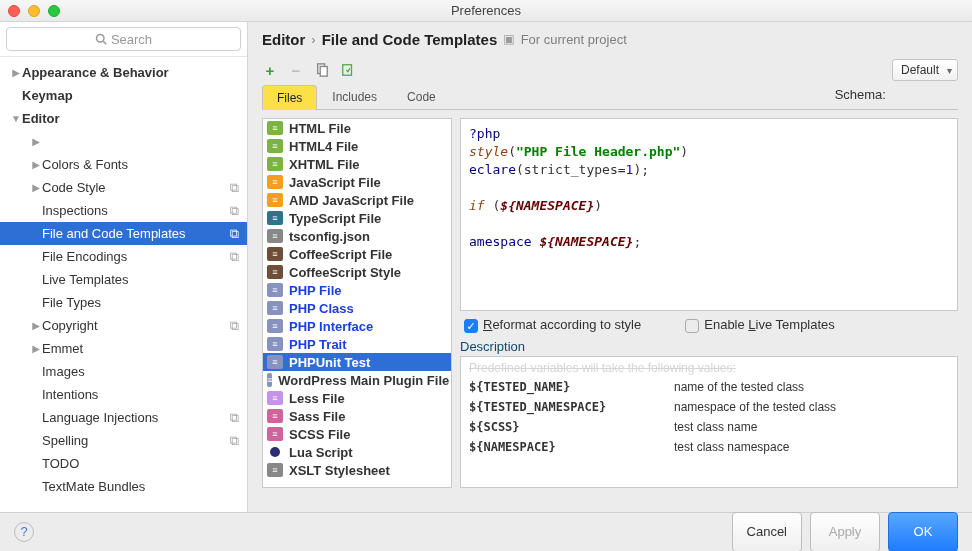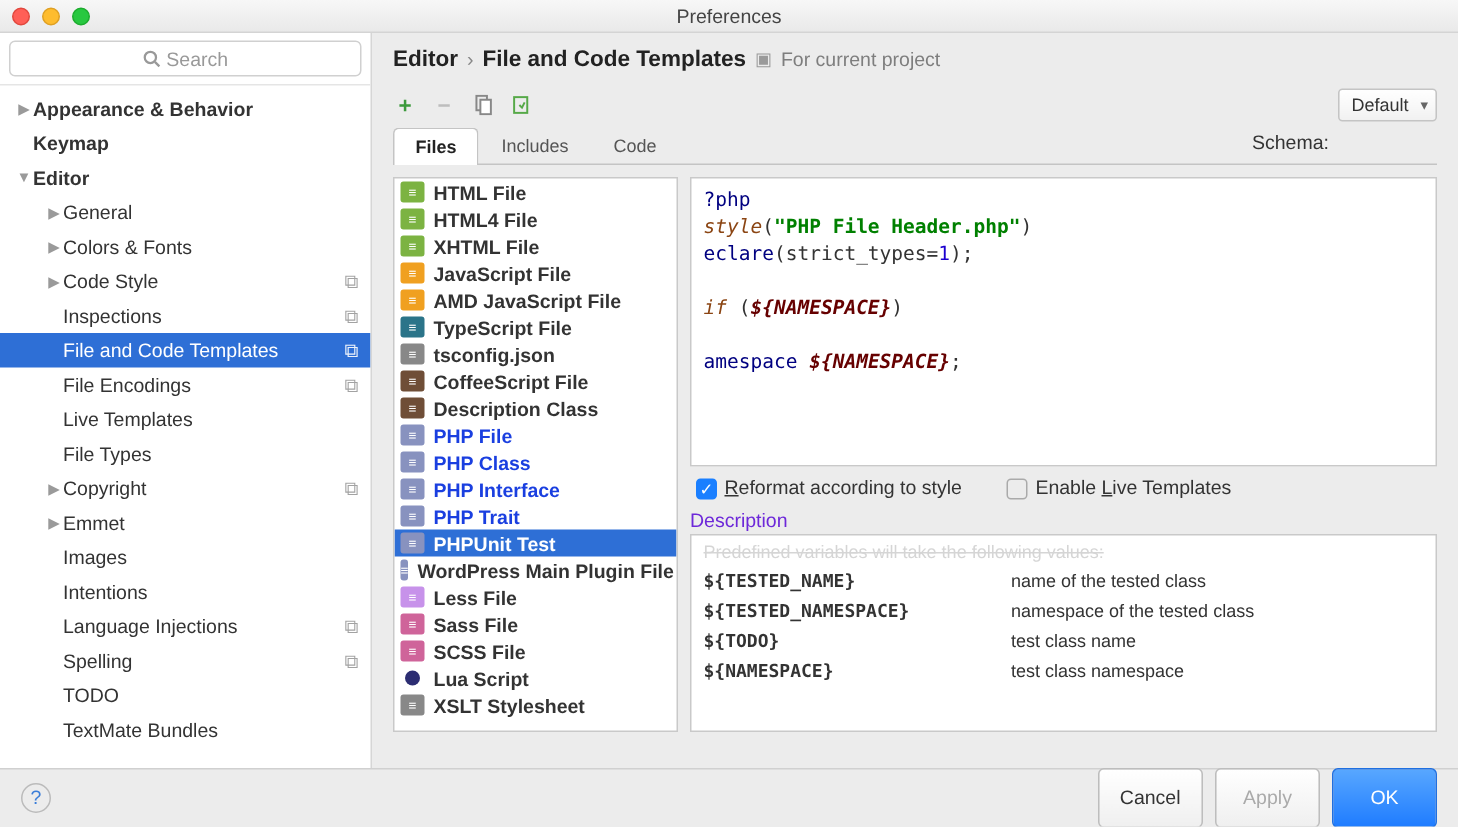--- a/index.html
+++ b/index.html
@@ -72,21 +72,21 @@
   padding:0 18px 0 8px;font-size:12px;position:relative;display:inline-flex;align-items:center;
 }
 .schema-sel::after{content:"▾";position:absolute;right:5px;color:#666;font-size:10px;}
 .tabs{
   margin:0 14px; display:flex; border-bottom:1px solid #c4c4c4;
 }
 .tab{
   padding:5px 14px; color:#555; font-size:12px;
   border:1px solid transparent; border-bottom:none; border-top-left-radius:4px;border-top-right-radius:4px;
 }
-.tab.active{ background:#ffffff;border-color:#c4c4c4;color:#222;position:relative;top:1px;font-weight:bold;}
+.tab.active{ background:#fde047;border-color:#c4c4c4;color:#222;position:relative;top:1px;}
 .panels{
   margin:8px 14px 8px 14px; display:flex; gap:8px; height:370px;
 }
 .panel-left{
   width:190px; background:#fff; border:1px solid #c9c9c9; overflow:auto;
 }
 .panel-right{
   flex:1; display:flex; flex-direction:column;
 }
 .code-pane{
@@ -100,25 +100,25 @@
 .code-pane .num{color:#1c00cf;}
 .code-pane .if{color:#8b4513;font-style:italic;}
 .code-pane .ns{color:#660000;font-style:italic;font-weight:600;}
 .tmpl-item{
   display:flex;align-items:center;gap:6px;height:18px;padding:0 4px;
 }
 .tmpl-item.sel{background:#2e6fd6;color:#fff;}
 .tmpl-item .t-lbl{white-space:nowrap;font-weight:600;}
 .tmpl-item .blue{color:#1a3fe0;}
 .tmpl-ico{width:16px;height:14px;display:inline-flex;align-items:center;justify-content:center;font-size:9px;color:#fff;border-radius:2px;}
-.opts-row{display:flex;align-items:center;gap:30px;padding:6px 4px;font-size:13px;}
+.opts-row{display:flex;align-items:center;gap:44px;padding:6px 4px;font-size:13px;}
 .chk{width:14px;height:14px;border:1px solid #aaa;border-radius:3px;display:inline-flex;align-items:center;justify-content:center;font-size:11px;vertical-align:middle;margin-right:5px;}
 .chk.on{background:#1a7fff;border-color:#1a7fff;color:#fff;}
 .desc{
-  font-size:13px;color:#6d28d9;margin-bottom:2px;
+  font-size:13px;color:#0c4a6e;margin-bottom:2px;
 }
 .desc-box{
   border:1px solid #c9c9c9;background:#fff;height:132px;overflow:hidden;
 }
 .desc-head{color:#888;padding:4px 8px 2px;font-size:12px; text-decoration:line-through; opacity:.35;}
 .varrow{display:flex;gap:30px;padding:3px 8px;font-size:12px;}
 .varrow .vname{font-family:Menlo,monospace;font-weight:600;width:175px;}
 .bottom-bar{
   height:38px;border-top:1px solid #d0d0d0;background:#ececec;
   display:flex;align-items:center;padding:0 14px;
@@ -164,21 +164,20 @@
         <div class="node ind0">
           <span class="chev"></span>
           <span class="lbl bold">Keymap</span>
         </div>
         <div class="node ind0">
           <span class="chev">▼</span>
           <span class="lbl bold">Editor</span>
         </div>
         <div class="node ind1">
           <span class="chev">▶</span>
-          <span class="lbl">General</span>
         </div>
         <div class="node ind1">
           <span class="chev">▶</span>
           <span class="lbl">Colors &amp; Fonts</span>
         </div>
         <div class="node ind1">
           <span class="chev">▶</span>
           <span class="lbl">Code Style</span>
           <span class="copy-icon">⧉</span>
         </div>
@@ -311,21 +310,21 @@
           <div class="tmpl-item">
             <span class="tmpl-ico" style="background: rgb(136, 136, 136);">≡</span>
             <span class="t-lbl">tsconfig.json</span>
           </div>
           <div class="tmpl-item">
             <span class="tmpl-ico" style="background: rgb(111, 78, 55);">≡</span>
             <span class="t-lbl">CoffeeScript File</span>
           </div>
           <div class="tmpl-item">
             <span class="tmpl-ico" style="background: rgb(111, 78, 55);">≡</span>
-            <span class="t-lbl">Description Class</span>
+            <span class="t-lbl">CoffeeScript Style</span>
           </div>
           <div class="tmpl-item">
             <span class="tmpl-ico" style="background: rgb(136, 146, 191);">≡</span>
             <span class="t-lbl blue">PHP File</span>
           </div>
           <div class="tmpl-item">
             <span class="tmpl-ico" style="background: rgb(136, 146, 191);">≡</span>
             <span class="t-lbl blue">PHP Class</span>
           </div>
           <div class="tmpl-item">
@@ -391,21 +390,21 @@
           <div id="vartable">
               <div class="varrow">
                 <span class="vname">${TESTED_NAME}</span>
                 <span>name of the tested class</span>
               </div>
               <div class="varrow">
                 <span class="vname">${TESTED_NAMESPACE}</span>
                 <span>namespace of the tested class</span>
               </div>
               <div class="varrow">
-                <span class="vname">${TODO}</span>
+                <span class="vname">${SCSS}</span>
                 <span>test class name</span>
               </div>
               <div class="varrow">
                 <span class="vname">${NAMESPACE}</span>
                 <span>test class namespace</span>
               </div>
             </div>
         </div>
       </div>
     </div>

